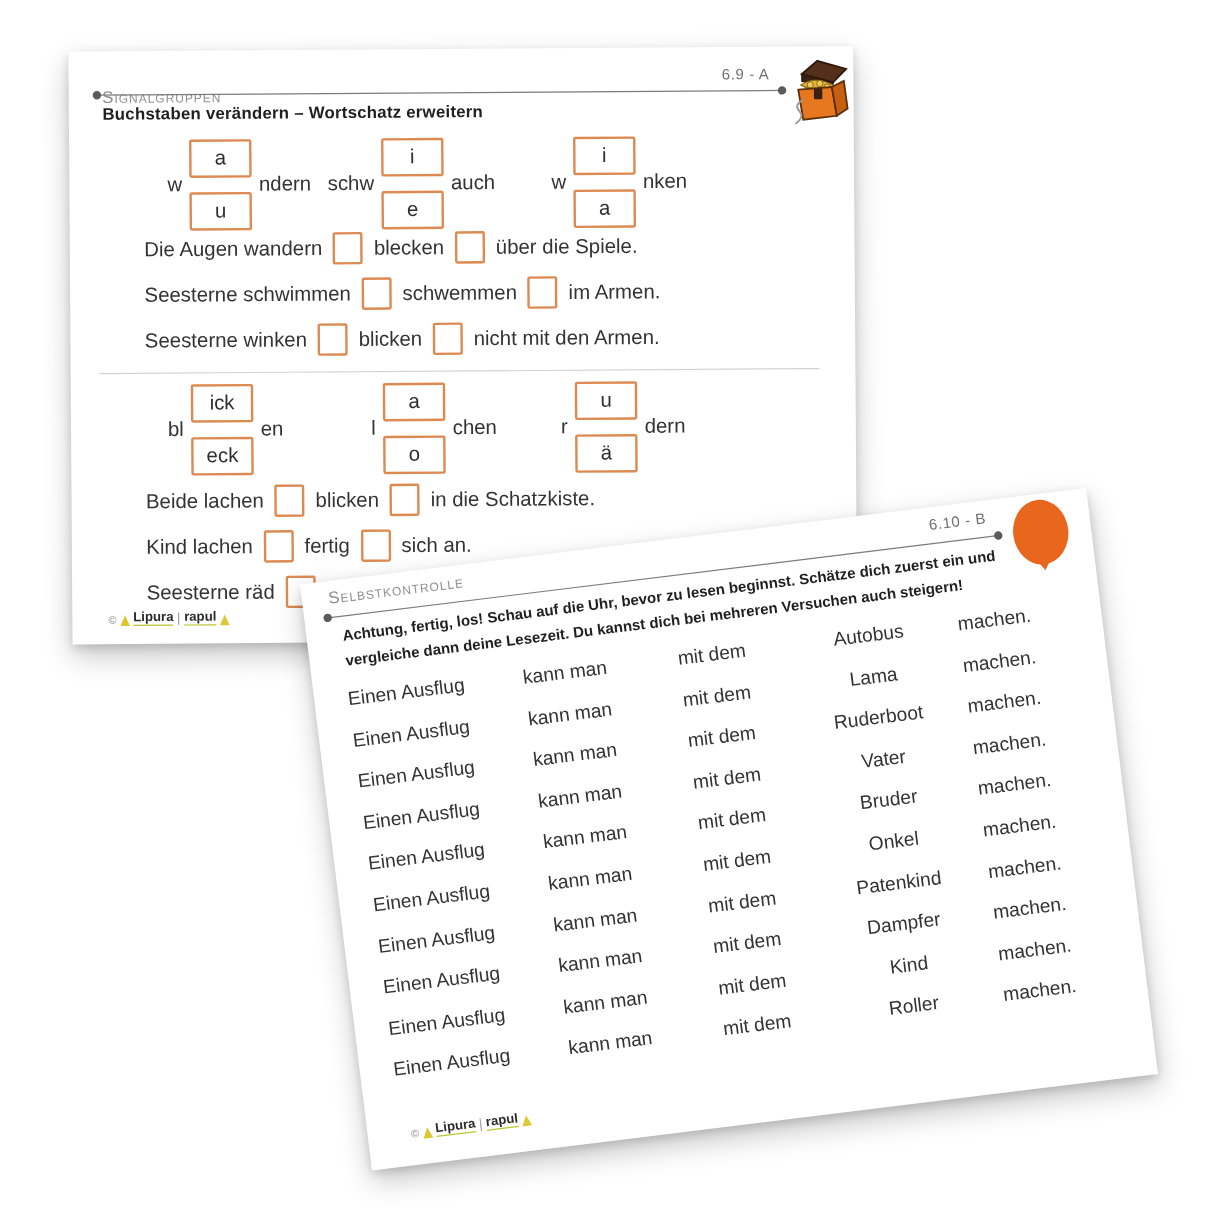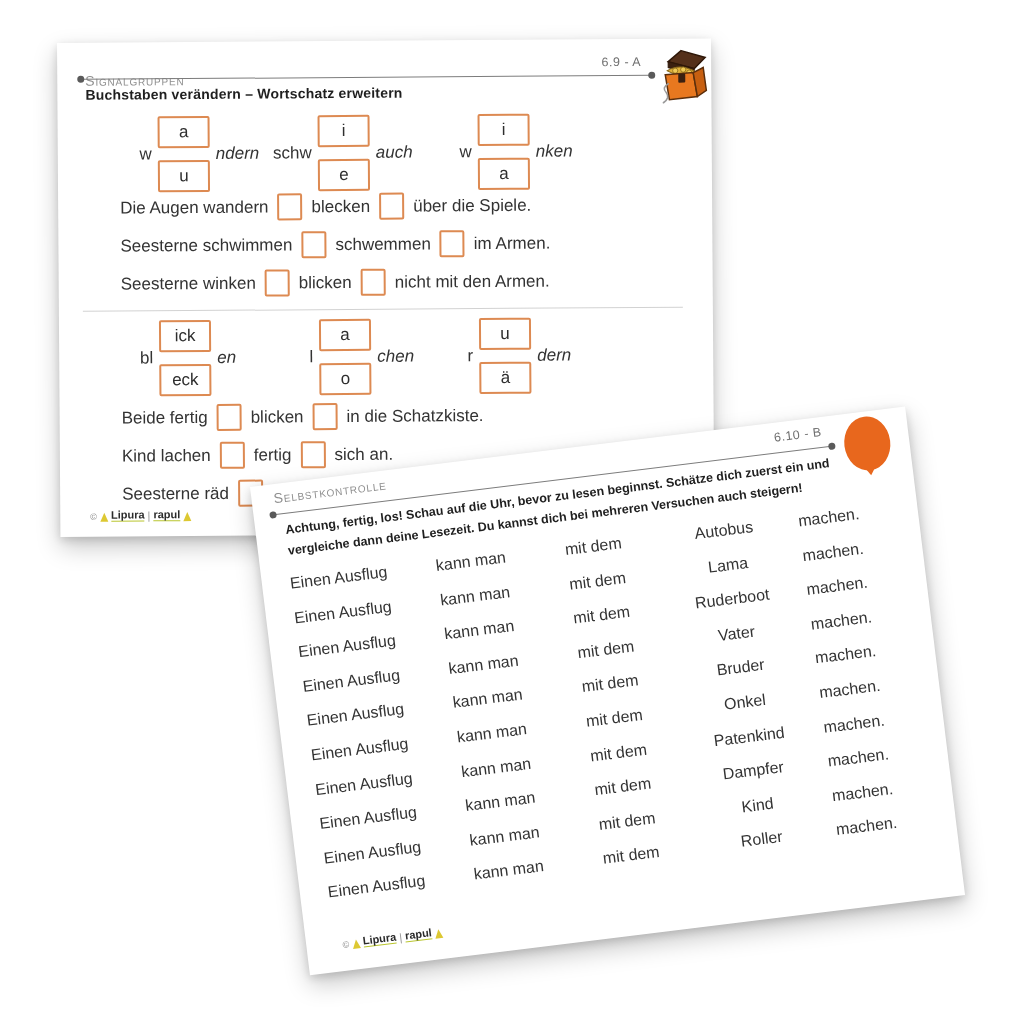--- a/index.html
+++ b/index.html
@@ -15,21 +15,21 @@
   .page-front{left:250px;top:487px;width:660px;height:492px;transform:rotate(-7deg);transform-origin:0 0;z-index:2;}
 
   .cat{position:absolute;font-variant:small-caps;letter-spacing:.8px;color:#8f8f8f;font-size:14px;}
   .rule{position:absolute;border-top:1.5px solid #7c7c7c;}
   .dot{position:absolute;width:7px;height:7px;border-radius:50%;background:#5a5a5a;}
   .code{position:absolute;color:#6f6f6f;font-size:12.5px;letter-spacing:.5px;}
   .wtitle{position:absolute;font-weight:bold;font-size:14px;color:#1f1f1f;letter-spacing:.2px;}
 
   .choice-group{position:absolute;display:flex;align-items:center;}
   .cg-prefix{display:inline-block;width:55px;text-align:right;margin-right:6px;font-size:17px;color:#333;}
-  .cg-suffix{margin-left:6px;font-size:17px;color:#333;font-style:italic;}
+  .cg-suffix{margin-left:6px;font-size:17px;color:#333;}
   .stack{display:flex;flex-direction:column;gap:12px;}
   .lbox{width:48px;height:28px;border:2px solid #dd8a52;border-radius:2px;background:#fff;
         display:flex;align-items:center;justify-content:center;font-size:17px;color:#2e2e2e;}
 
   .sentence{position:absolute;display:flex;align-items:center;font-size:17px;color:#333;white-space:nowrap;}
   .cbox{width:21px;height:23px;border:2px solid #dd8a52;border-radius:2px;margin:0 9px;background:#fff;flex:0 0 auto;}
   .divider{position:absolute;border-top:1px solid #d2d2d2;}
 
   .logo{position:absolute;display:flex;align-items:flex-end;gap:3px;font-size:10px;color:#2b2b2b;}
   .logo .copy{color:#8a8a8a;font-size:9px;}
@@ -140,21 +140,21 @@
   <div class="choice-group" style="left:359px;top:278px;">
     <span class="cg-prefix">r</span>
     <span class="stack">
       <span class="lbox">u</span>
       <span class="lbox">ä</span>
     </span>
     <span class="cg-suffix">dern</span>
   </div>
 
   <div class="sentence" style="left:62px;top:362px;">
-    <span>Beide fertig</span>
+    <span>Beide lachen</span>
     <span class="cbox"></span>
     <span>blicken</span>
     <span class="cbox"></span>
     <span>in die Schatzkiste.</span>
   </div>
   <div class="sentence" style="left:62px;top:400px;">
     <span>Kind lachen</span>
     <span class="cbox"></span>
     <span>fertig</span>
     <span class="cbox"></span>

